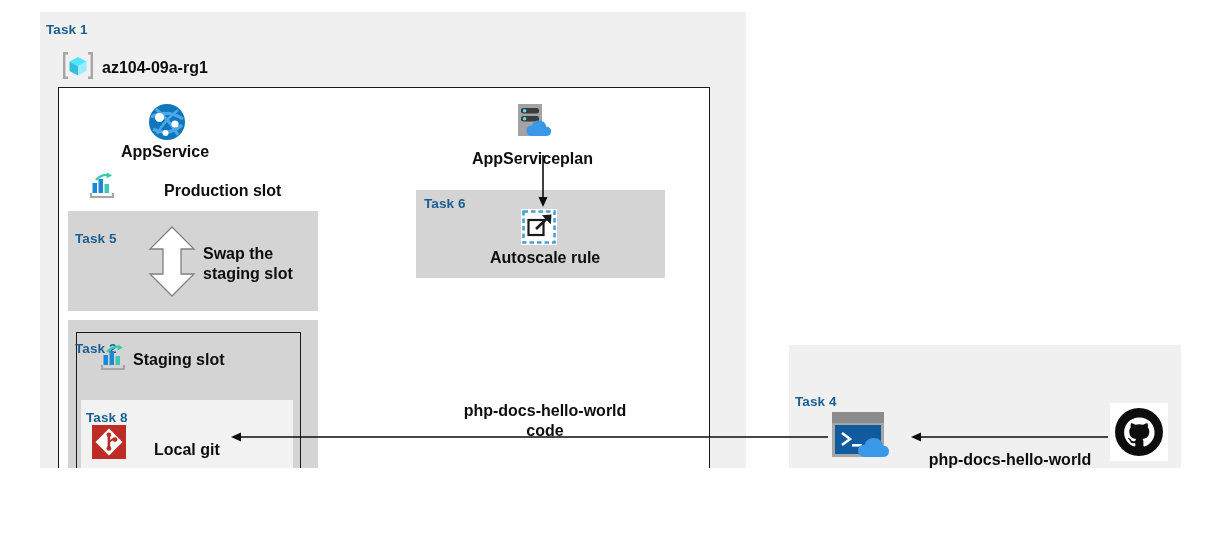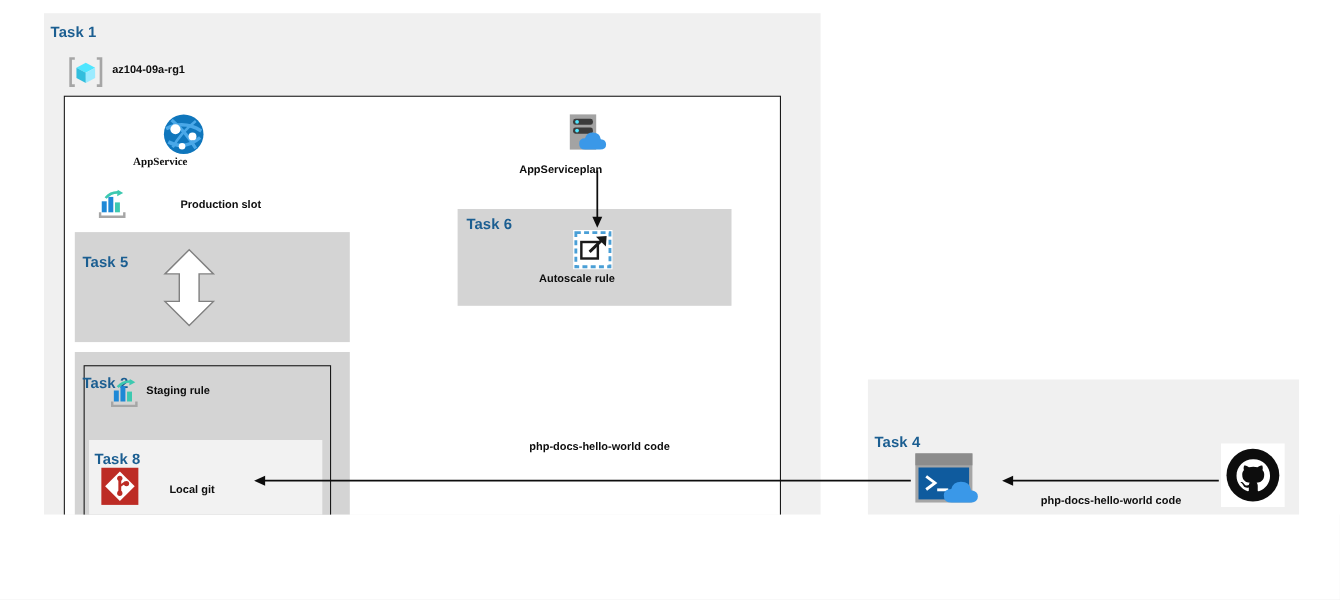--- a/index.html
+++ b/index.html
@@ -67,28 +67,28 @@
   .task5-label { left: 75px; top: 231px; }
   .task2-label { left: 75px; top: 341px; }
   .task3-label { left: 86px; top: 410px; }
   .task6-label { left: 424px; top: 196px; }
   .task4-label { left: 795px; top: 394px; }
 
   
   .node-text {
     color: #0d0d0d;
     font-weight: bold;
-    font-size: 10px;
+    font-size: 16px;
     white-space: nowrap;
     line-height: 1.25;
   }
 
   
   .rg-name       { left: 102px; top: 58px; }
-  .appservice-t  { left: 121px; top: 142px; font-family: Liberation Serif, serif; }
+  .appservice-t  { left: 121px; top: 142px; }
   .prodslot-t    { left: 122px; top: 181px; padding-left: 42px; }
   .swap-t        { left: 203px; top: 244px; width: 110px; white-space: normal; }
   .stagingslot-t { left: 133px; top: 350px; }
   .localgit-t    { left: 134px; top: 440px; padding-left: 20px; }
   .asp-t         { left: 472px; top: 149px; }
   .autoscale-t   { left: 490px; top: 248px; }
   .mid-label     { left: 462px; top: 401px; width: 166px; text-align: center; white-space: normal; }
   .t4-label      { left: 925px; top: 450px; width: 170px; text-align: center; white-space: normal; }
 
   
@@ -173,32 +173,33 @@
       <polygon points="19,0.5 24,3.5 18.5,6.5" fill="#3dc9b0"></polygon>
     </svg>
   </div>
   <div class="abs node-text prodslot-t">Production slot</div>
 
   <div class="abs icon swap-arrow">
     <svg viewBox="0 0 52 73" width="52" height="73">
       <polygon points="26,2 48,24 35,24 35,49 48,49 26,71 4,49 17,49 17,24 4,24" fill="#ffffff" stroke="#808080" stroke-width="1.3"></polygon>
     </svg>
   </div>
+  <div class="abs node-text swap-t">Swap the staging slot</div>
 
   <div class="abs icon icon-slot-stag">
     <svg viewBox="0 0 28 28" width="28" height="28">
       <path d="M3 21 L3 25 L25 25 L25 21" stroke="#a6a6a6" stroke-width="2.2" fill="none"></path>
       <rect x="4.5" y="11" width="4.5" height="10" fill="#1e88d6"></rect>
       <rect x="10.5" y="7" width="4.5" height="14" fill="#1e88d6"></rect>
       <rect x="16.5" y="12" width="4.5" height="9" fill="#3dc9b0"></rect>
       <path d="M8 8 Q13 2 21 3" stroke="#3dc9b0" stroke-width="2.4" fill="none"></path>
       <polygon points="19,0.5 24,3.5 18.5,6.5" fill="#3dc9b0"></polygon>
     </svg>
   </div>
-  <div class="abs node-text stagingslot-t">Staging rule</div>
+  <div class="abs node-text stagingslot-t">Staging slot</div>
 
   <div class="abs icon icon-git">
     <svg viewBox="0 0 34 34" width="34" height="34">
       <rect x="0" y="0" width="34" height="34" fill="#bd2c25"></rect>
       <g transform="translate(17,17) rotate(45) translate(-9.5,-9.5)">
         <rect x="0" y="0" width="19" height="19" fill="#ffffff"></rect>
       </g>
       <g fill="#bd2c25">
         <rect x="15.6" y="9" width="2.6" height="15" rx="1"></rect>
         <circle cx="16.9" cy="9.8" r="2.4"></circle>

